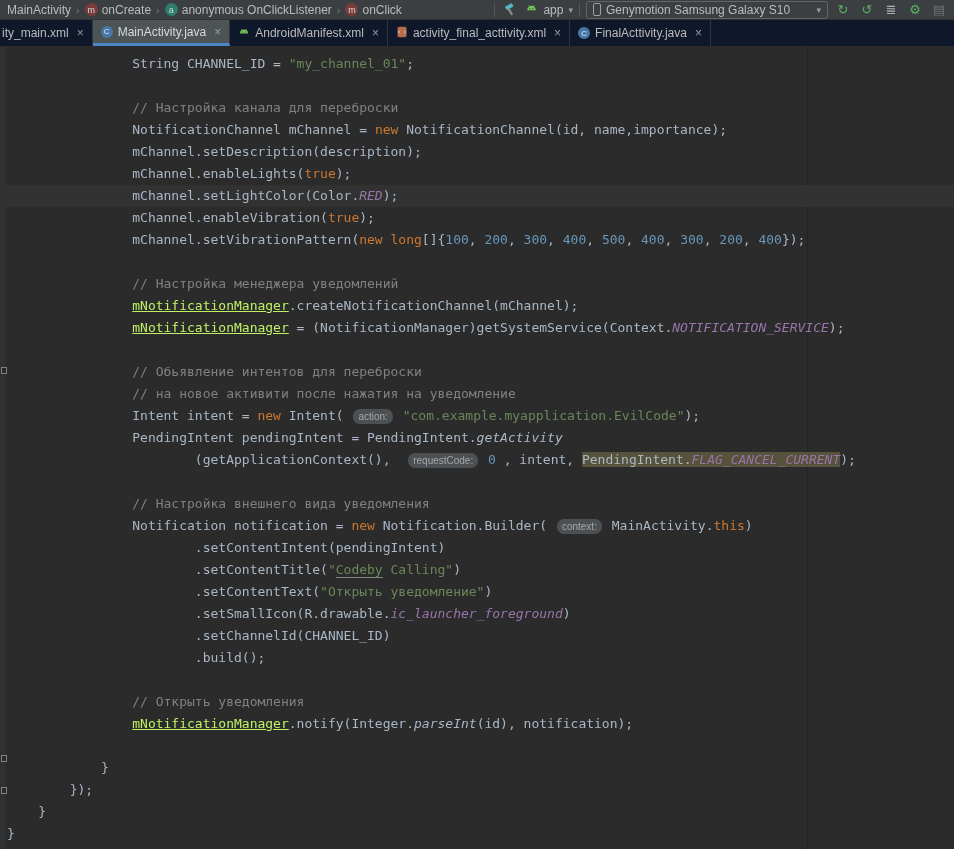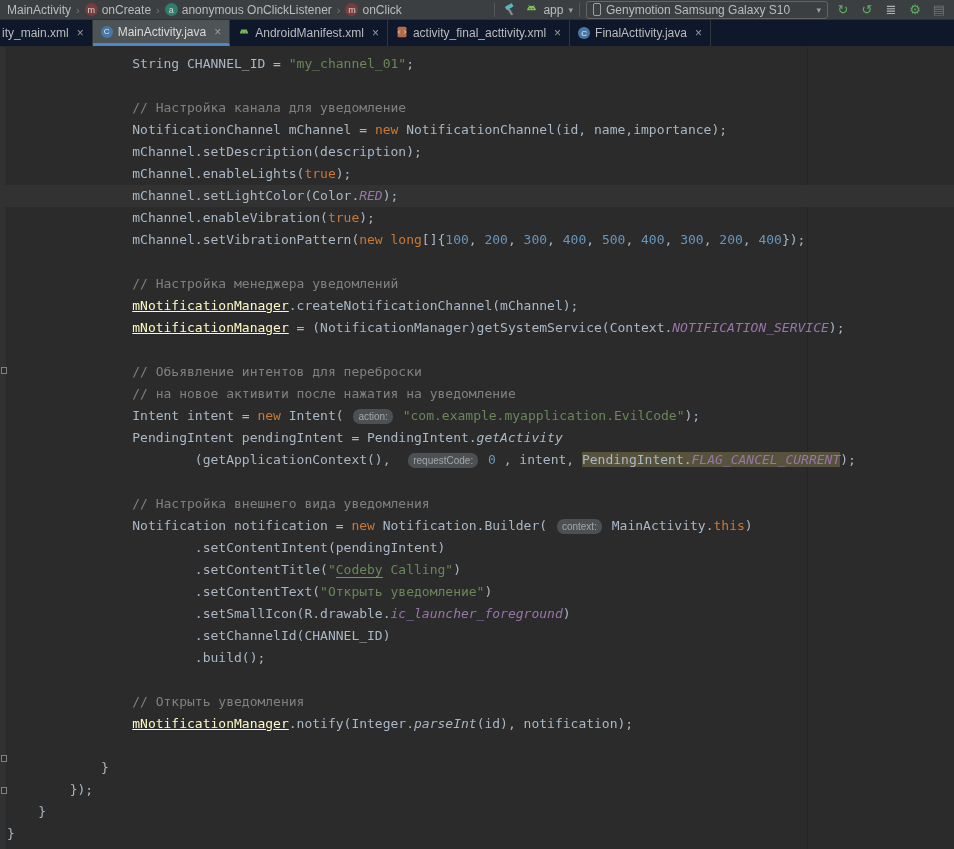--- a/index.html
+++ b/index.html
@@ -77,21 +77,21 @@
   }
   .code-line { height: 22px; line-height: 22px; white-space: pre; padding-left: 7px; }
   .code-line.current { background: #323232; }
 
   
   .p  { color: #a9b7c6; }
   .k  { color: #cc7832; }
   .s  { color: #6a8759; }
   .n  { color: #6897bb; margin-top: 20px; }
   .c  { color: #808080; }
-  .f  { color: #fef9c3; text-decoration: underline; }
+  .f  { color: #bef264; text-decoration: underline; }
   .sc { color: #9876aa; font-style: italic; }
   .sm { color: #a9b7c6; font-style: italic; }
   .hl { background: #56523b; }
   .typo { border-bottom: 1px solid #7c8a7c; }
   .h  {
     display: inline-block; background: #4c5052; color: #a2a7ab;
     border-radius: 7px; padding: 0 5px; margin: 0 2px;
     font-family: "Liberation Sans", sans-serif; font-size: 10px;
     line-height: 15px; vertical-align: middle;
   }
@@ -199,21 +199,21 @@
 <div class="editor">
   <div class="stripe">
     <div class="stripe-mark" style="top:320px"></div>
     <div class="stripe-mark" style="top:708px"></div>
     <div class="stripe-mark" style="top:740px"></div>
   </div>
   <div class="margin-guide"></div>
   <div class="code">
       <div class="code-line">                <span class="p">String CHANNEL_ID = </span><span class="s">"my_channel_01"</span><span class="p">;</span></div>
       <div class="code-line"></div>
-      <div class="code-line">                <span class="c">// Настройка канала для уведомление</span></div>
+      <div class="code-line">                <span class="c">// Настройка канала для переброски</span></div>
       <div class="code-line">                <span class="p">NotificationChannel mChannel = </span><span class="k">new</span><span class="p"> NotificationChannel(id, name,importance);</span></div>
       <div class="code-line">                <span class="p">mChannel.setDescription(description);</span></div>
       <div class="code-line">                <span class="p">mChannel.enableLights(</span><span class="k">true</span><span class="p">);</span></div>
       <div class="code-line current">                <span class="p">mChannel.setLightColor(Color.</span><span class="sc">RED</span><span class="p">);</span></div>
       <div class="code-line">                <span class="p">mChannel.enableVibration(</span><span class="k">true</span><span class="p">);</span></div>
       <div class="code-line">                <span class="p">mChannel.setVibrationPattern(</span><span class="k">new</span><span class="p"> </span><span class="k">long</span><span class="p">[]{</span><span class="n">100</span><span class="p">, </span><span class="n">200</span><span class="p">, </span><span class="n">300</span><span class="p">, </span><span class="n">400</span><span class="p">, </span><span class="n">500</span><span class="p">, </span><span class="n">400</span><span class="p">, </span><span class="n">300</span><span class="p">, </span><span class="n">200</span><span class="p">, </span><span class="n">400</span><span class="p">});</span></div>
       <div class="code-line"></div>
       <div class="code-line">                <span class="c">// Настройка менеджера уведомлений</span></div>
       <div class="code-line">                <span class="f">mNotificationManager</span><span class="p">.createNotificationChannel(mChannel);</span></div>
       <div class="code-line">                <span class="f">mNotificationManager</span><span class="p"> = (NotificationManager)getSystemService(Context.</span><span class="sc">NOTIFICATION_SERVICE</span><span class="p">);</span></div>

